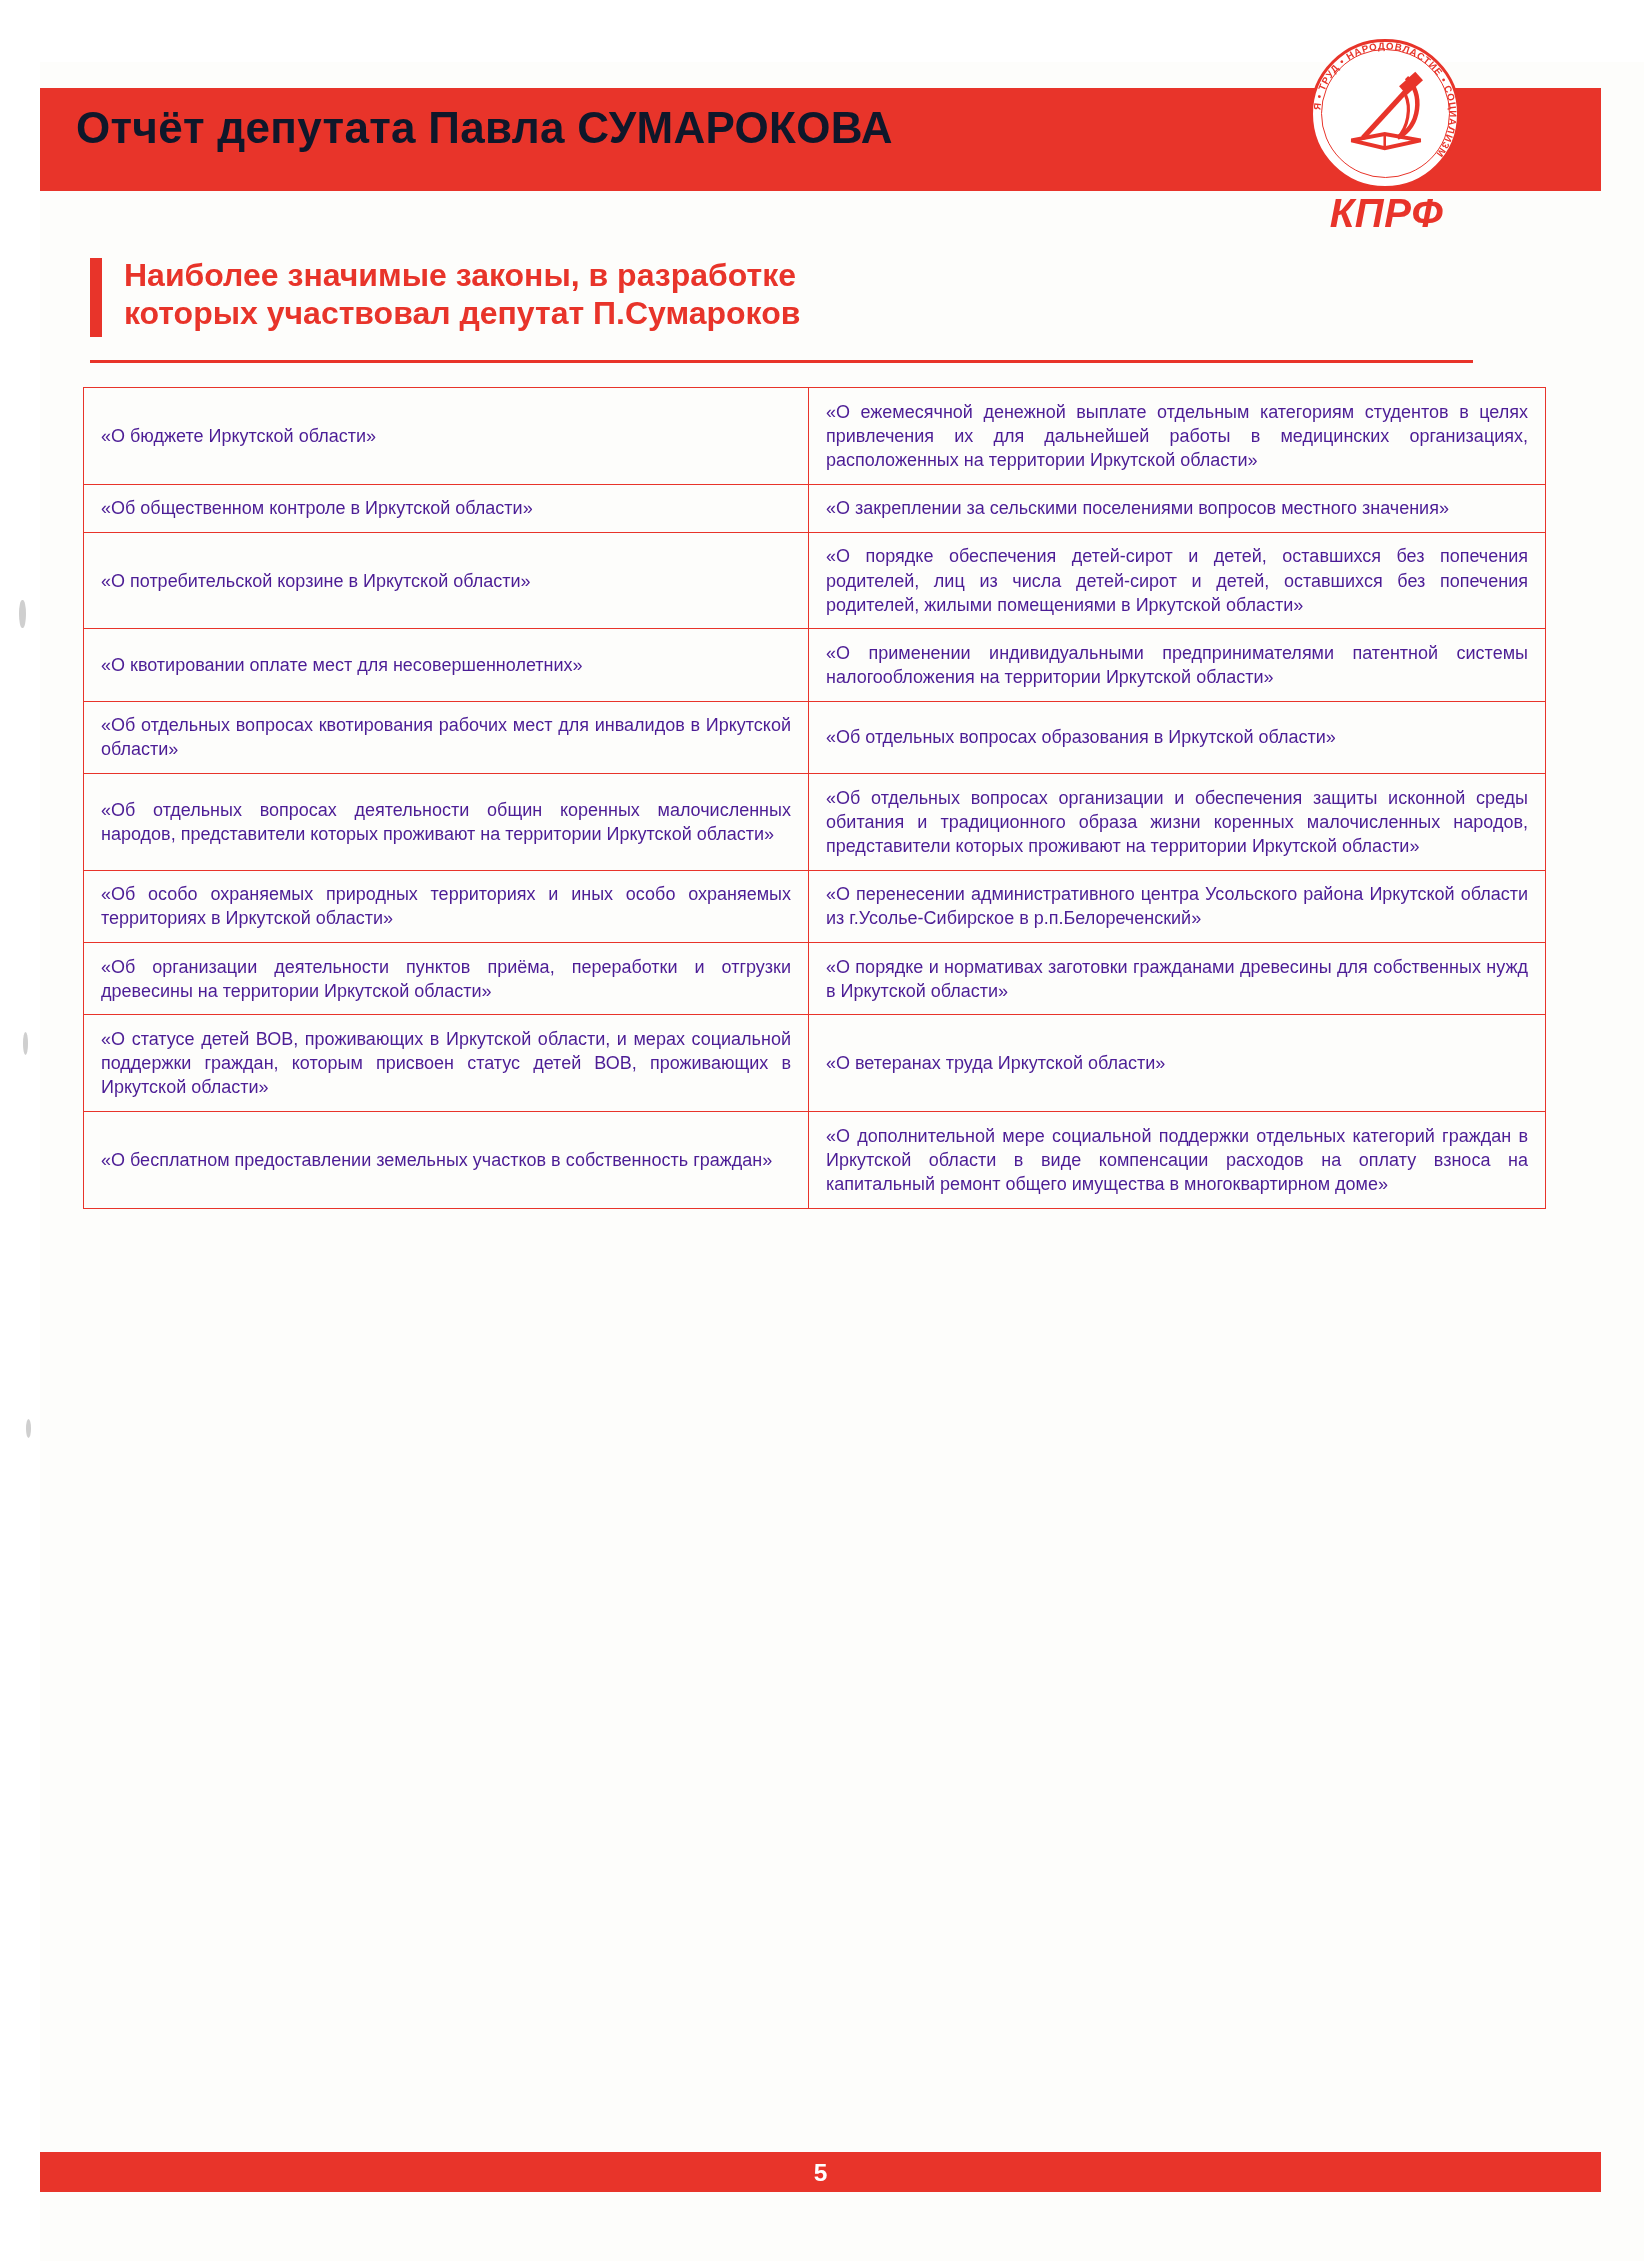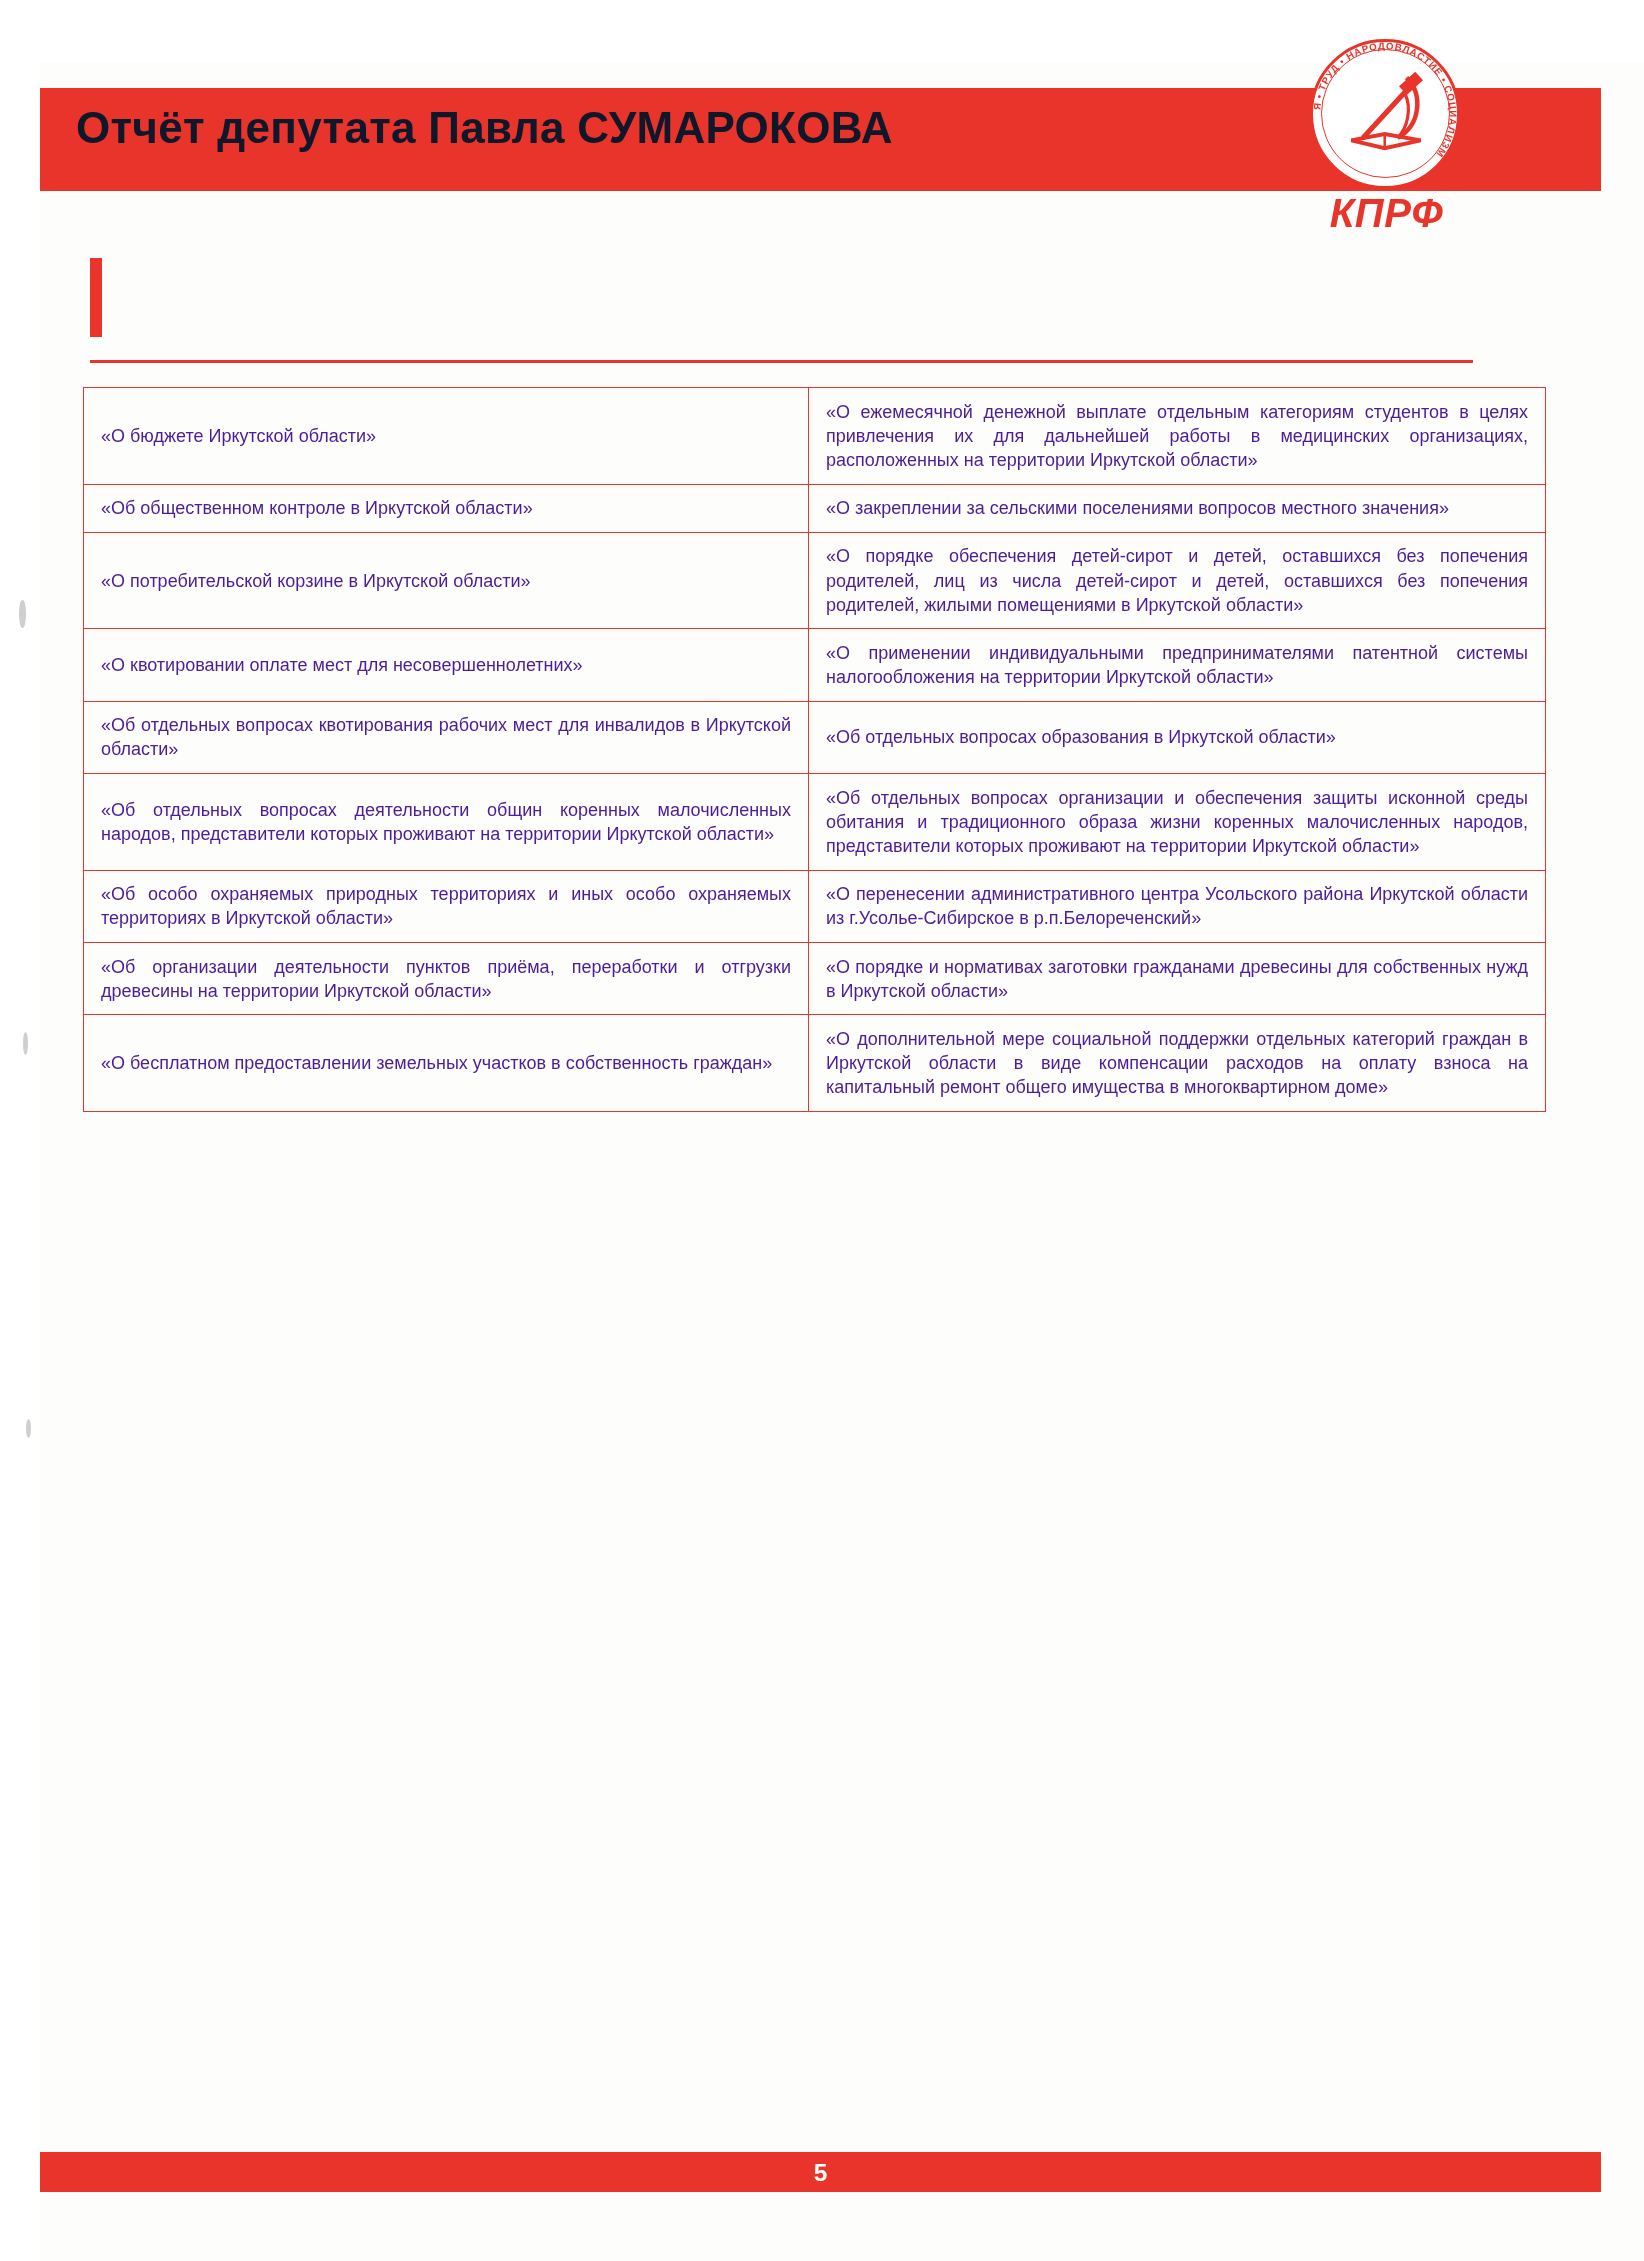--- a/index.html
+++ b/index.html
@@ -235,20 +235,24 @@
 
       <rect x="92" y="18" width="34" height="18" transform="rotate(-42 109 27)" fill="#e8342a"></rect>
 
       <path d="M16 116 L68 106 L124 116 L68 128 Z" fill="none" stroke="#e8342a" stroke-width="6"></path>
       <line x1="68" y1="106" x2="68" y2="128" stroke="#e8342a" stroke-width="4"></line>
     </svg>
     <div class="logo-name">КПРФ</div>
   </div>
 
   <div class="section-bar"></div>
+  <div class="section-title">
+    <div>Наиболее значимые законы, в разработке</div>
+    <div>которых участвовал депутат П.Сумароков</div>
+  </div>
   <div class="section-rule"></div>
 
   <table class="laws-table">
     <tbody>
       <tr>
         <td class="col-left cell-justify">«О бюджете Иркутской области»</td>
         <td class="col-right cell-justify">«О ежемесячной денежной выплате отдельным категориям студентов в целях привлечения их для дальнейшей работы в медицинских организациях, расположенных на территории Иркутской области»</td>
       </tr>
       <tr>
         <td class="col-left cell-justify">«Об общественном контроле в Иркутской области»</td>
@@ -272,20 +276,24 @@
       </tr>
       <tr>
         <td class="col-left cell-justify">«Об особо охраняемых природных территориях и иных особо охраняемых территориях в Иркутской области»</td>
         <td class="col-right cell-justify">«О перенесении административного центра Усольского района Иркутской области из г.Усолье-Сибирское в р.п.Белореченский»</td>
       </tr>
       <tr>
         <td class="col-left cell-justify">«Об организации деятельности пунктов приёма, переработки и отгрузки древесины на территории Иркутской области»</td>
         <td class="col-right cell-justify">«О порядке и нормативах заготовки гражданами древесины для собственных нужд в Иркутской области»</td>
       </tr>
       <tr>
+        <td class="col-left cell-justify">«О статусе детей ВОВ, проживающих в Иркутской области, и мерах социальной поддержки граждан, которым присвоен статус детей ВОВ, проживающих в Иркутской области»</td>
+        <td class="col-right cell-justify">«О ветеранах труда Иркутской области»</td>
+      </tr>
+      <tr>
         <td class="col-left cell-justify">«О бесплатном предоставлении земельных участков в собственность граждан»</td>
         <td class="col-right cell-justify">«О дополнительной мере социальной поддержки отдельных категорий граждан в Иркутской области в виде компенсации расходов на оплату взноса на капитальный ремонт общего имущества в многоквартирном доме»</td>
       </tr>
     </tbody>
   </table>
 
   <div class="footer-band"></div>
   <div class="footer-page">5</div>
 
 </div>

